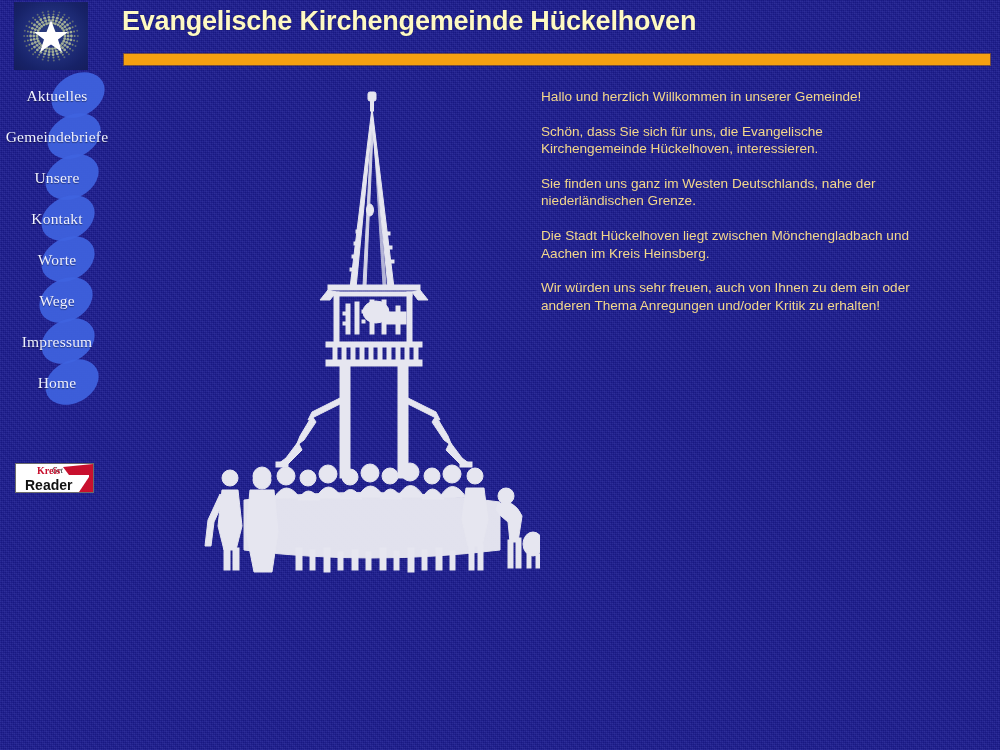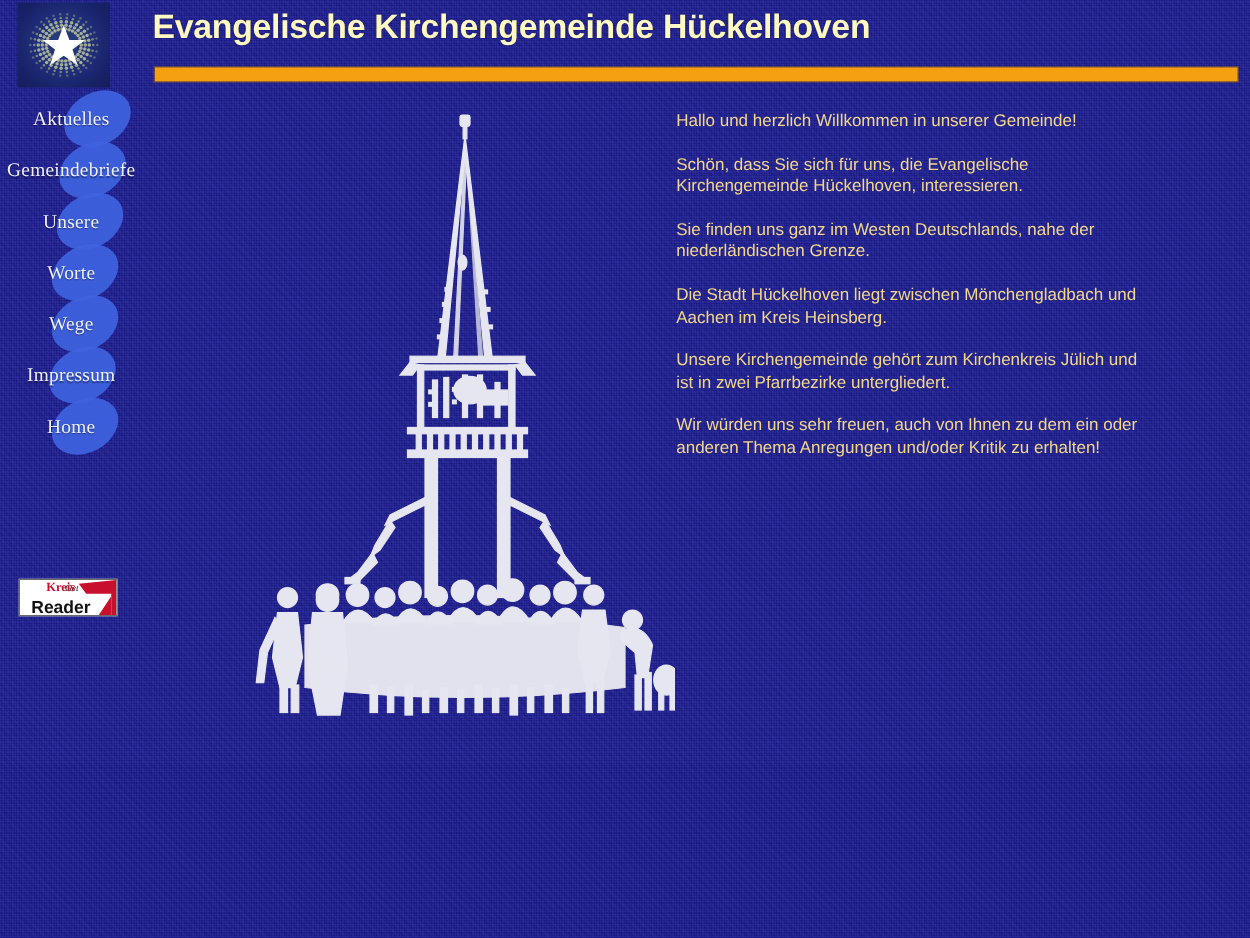--- a/index.html
+++ b/index.html
@@ -320,20 +320,24 @@
   <div class="nav-item">
     <span class="nav-blob"></span>
     <span class="nav-label">Gemeindebriefe</span>
   </div>
   <div class="nav-item">
     <span class="nav-blob"></span>
     <span class="nav-label">Unsere</span>
   </div>
   <div class="nav-item">
     <span class="nav-blob"></span>
+    <span class="nav-label">Kontakt</span>
+  </div>
+  <div class="nav-item">
+    <span class="nav-blob"></span>
     <span class="nav-label">Worte</span>
   </div>
   <div class="nav-item">
     <span class="nav-blob"></span>
     <span class="nav-label">Wege</span>
   </div>
   <div class="nav-item">
     <span class="nav-blob"></span>
     <span class="nav-label">Impressum</span>
   </div>
@@ -485,15 +489,14 @@
       <rect x="250" y="471" width="5" height="19"></rect>
     </g>
   </svg>
 </div>
 
 <div class="layer" id="welcome-copy">
   <p>Hallo und herzlich Willkommen in unserer Gemeinde!</p>
   <p>Schön, dass Sie sich für uns, die Evangelische Kirchengemeinde Hückelhoven, interessieren.</p>
   <p>Sie finden uns ganz im Westen Deutschlands, nahe der niederländischen Grenze.</p>
   <p>Die Stadt Hückelhoven liegt zwischen Mönchengladbach und Aachen im Kreis Heinsberg.</p>
-  <p>Unsere Kirchengemeinde gehört zum Kirchenkreis Jülich und ist in zwei Pfarrbezirke untergliedert.</p>
   <p>Wir würden uns sehr freuen, auch von Ihnen zu dem ein oder anderen Thema Anregungen und/oder Kritik zu erhalten!</p>
 </div>
 
 </body></html>

